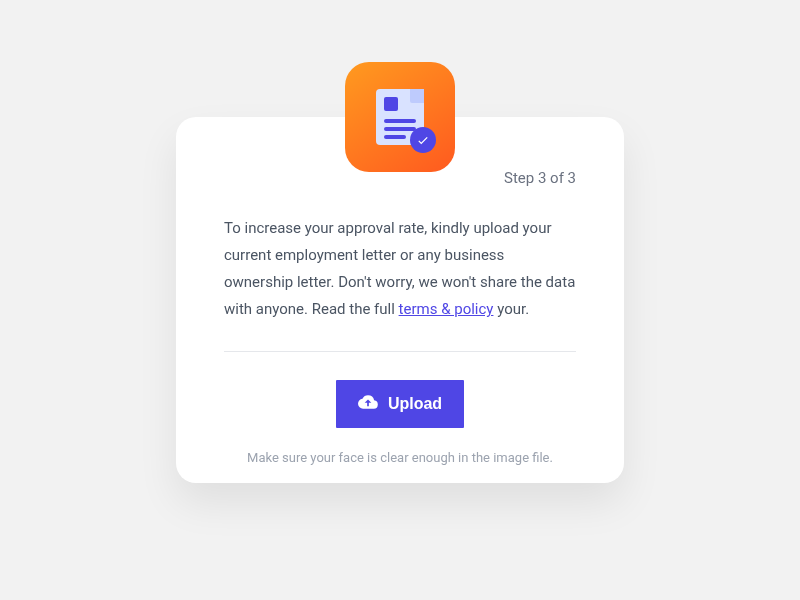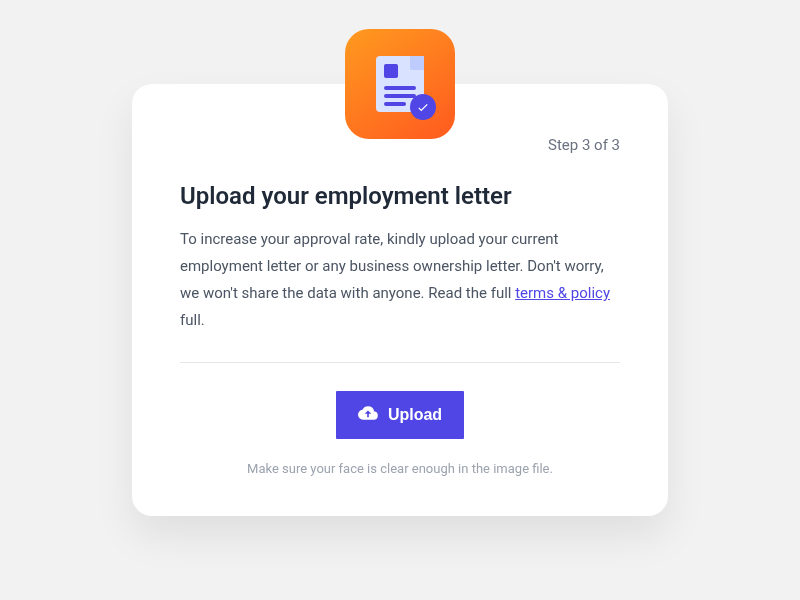--- a/index.html
+++ b/index.html
@@ -11,25 +11,25 @@
       font-family: -apple-system, BlinkMacSystemFont, 'Segoe UI', Roboto, Helvetica, Arial, sans-serif;
       background: #f2f2f2;
       width: 800px;
       height: 600px;
       display: flex;
       align-items: center;
       justify-content: center;
     }
     .card {
       background: #ffffff;
-      width: 536px;
+      width: 448px;
       border-radius: 20px;
       box-shadow: 0 20px 40px rgba(0,0,0,0.08);
       position: relative;
-      padding: 80px 48px 40px 48px;
+      padding: 80px 48px 18px 48px;
     }
     .icon-box {
       position: absolute;
       top: -55px;
       left: 50%;
       transform: translateX(-50%);
       width: 110px;
       height: 110px;
       border-radius: 24px;
       background: linear-gradient(145deg, #ff9a1f 0%, #ff5a1f 100%);
@@ -168,24 +168,23 @@
       <div class="doc-check">
         <svg viewBox="0 0 24 24">
             <path d="M9 16.2l-3.5-3.5L4 14.2l5 5 11-11-1.5-1.5z"></path>
           </svg>
       </div>
     </div>
   </div>
 
   <div class="step">Step 3 of 3</div>
 
-  <h1 class="title">Upload your employment letter</h1>
 
   <p class="desc">
-    <span>To increase your approval rate, kindly upload your current employment letter or any business ownership letter. Don't worry, we won't share the data with anyone. Read the full </span><a class="link">terms &amp; policy</a><span> full.</span>
+    <span>To increase your approval rate, kindly upload your current employment letter or any business ownership letter. Don't worry, we won't share the data with anyone. Read the full </span><a class="link">terms &amp; policy</a><span> your.</span>
   </p>
 
   <hr class="divider">
 
   <div class="upload-row">
     <button class="upload-btn">
       <span>
         <svg viewBox="0 0 24 24">
             <path d="M19.35 10.04A7.49 7.49 0 0 0 12 4a7.5 7.5 0 0 0-6.65 4.04A6 6 0 0 0 6 20h13a5 5 0 0 0 .35-9.96zM13 13v4h-2v-4H8l4-4 4 4h-3z"></path>
           </svg>

